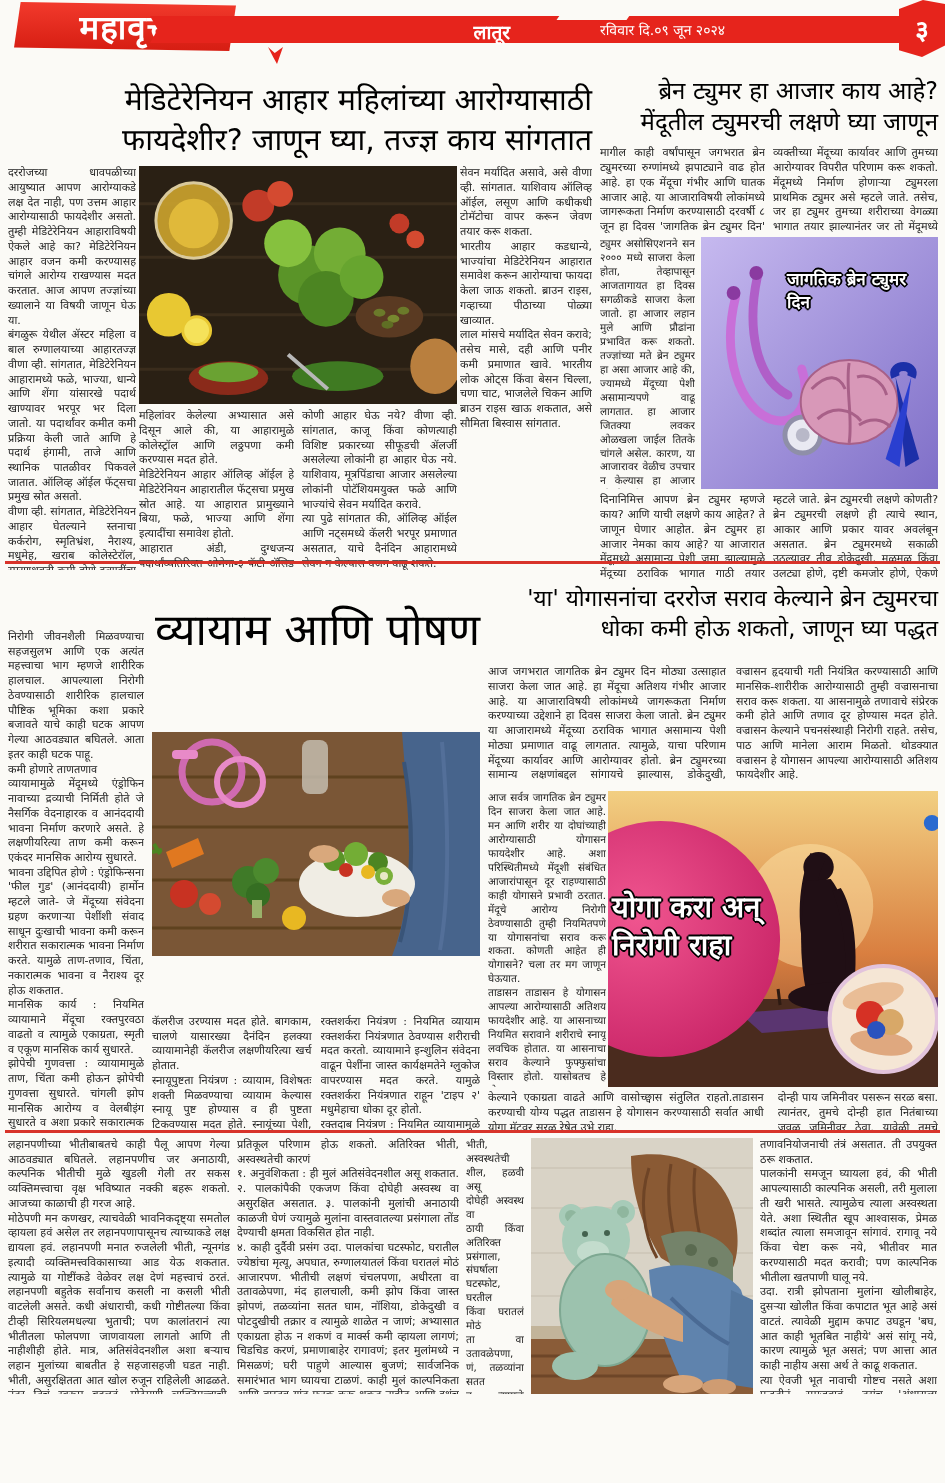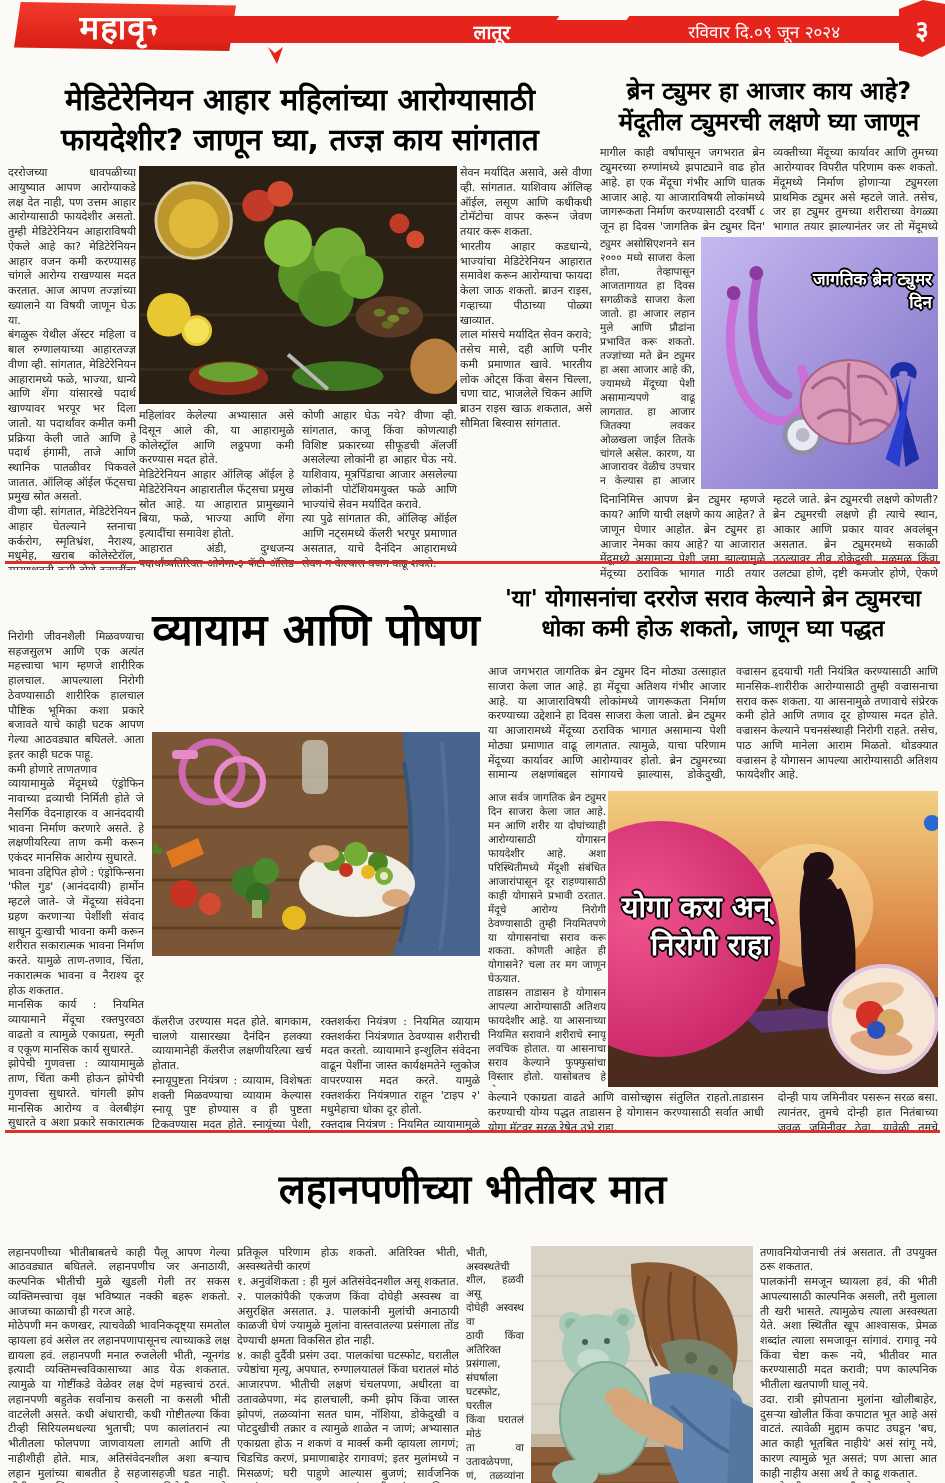--- a/index.html
+++ b/index.html
@@ -10,36 +10,36 @@
   .masthead{position:absolute;left:0;top:0;width:945px;height:58px;}
   .logo-box{position:absolute;left:14px;top:2px;width:222px;height:49px;
     background:linear-gradient(180deg,#f23a2c,#d61d12);
     clip-path:polygon(3% 0,100% 7%,97% 100%,0 93%);
     display:flex;align-items:center;justify-content:center;}
   .logo-box span{color:#fff;font-size:33px;font-weight:bold;letter-spacing:1px;}
   .ribbon{position:absolute;left:150px;right:22px;top:16px;height:27px;background:#e6241c;
     clip-path:polygon(0 0,99.2% 0,100% 50%,99.2% 100%,0 100%,1% 50%);}
   .ribbon-notch{position:absolute;left:560px;top:10px;width:70px;height:10px;background:#fbfaf6;transform:skewX(-35deg);}
   .mh-city{position:absolute;left:390px;top:19px;width:120px;text-align:right;color:#fff;font-size:19px;font-weight:bold;}
-  .mh-date{position:absolute;left:600px;top:20px;width:240px;text-align:right;color:#fff;font-size:17px;}
+  .mh-date{position:absolute;left:600px;top:20px;width:240px;text-align:left;color:#fff;font-size:14px;}
   .page-badge{position:absolute;right:0;top:0;width:46px;height:57px;background:#e6241c;
     clip-path:polygon(0 16%,52% 0,100% 7%,100% 80%,50% 100%,0 88%);
     display:flex;align-items:center;justify-content:center;color:#fff;font-size:26px;font-weight:bold;}
   .accent-mark{position:absolute;left:268px;top:47px;width:15px;height:17px;background:#e6241c;
     clip-path:polygon(0 0,45% 35%,100% 0,60% 100%,35% 60%);}
 
   
   .sep{position:absolute;left:5px;right:5px;height:3px;background:#d8332a;}
   .sep1{top:561px;} .sep2{top:1130px;}
-  .headline{font-weight:bold;color:#000;text-align:center;}
+  .headline{font-weight:normal;color:#000;text-align:right;}
   .txt{font-size:11px;line-height:1.34;text-align:justify;white-space:pre-line;overflow:hidden;color:#1c1c1c;}
   .txt-sm{font-size:10.4px;}
   figure{margin:0;position:relative;overflow:hidden;}
   figure svg{display:block;width:100%;height:100%;}
-  .ov-title{position:absolute;color:#fff;font-weight:bold;text-align:right;
+  .ov-title{position:absolute;color:#fff;font-weight:bold;text-align:left;
     text-shadow:-2px 0 #000,2px 0 #000,0 -2px #000,0 2px #000,-1px -1px #000,1px 1px #000,1px -1px #000,-1px 1px #000;}
 
   
   .a1{position:absolute;left:8px;top:60px;width:584px;height:500px;}
   .a1 .headline{font-size:30px;line-height:1.32;margin-bottom:7px;}
   .a1-body{display:flex;gap:3px;height:404px;}
   .a1-c1{width:128px;}
   .a1-mid{width:318px;display:flex;flex-direction:column;gap:5px;}
   .fig-food{width:318px;height:238px;}
   .a1-below{flex:1;display:flex;gap:8px;overflow:hidden;}
@@ -312,21 +312,20 @@
     <div class="a4-bottom">
       <div class="txt a4-b1">केल्याने एकाग्रता वाढते आणि वासोच्छ्वास संतुलित राहतो.ताडासन करण्याची योग्य पद्धत ताडासन हे योगासन करण्यासाठी सर्वात आधी योगा मॅटवर सरळ रेषेत उभे राहा.
 या स्थितीमध्ये तुमची कंबर आणि मान सरळ राहील याची काळजी घ्या.आता तुमचे दोन्ही हात वर करा आणि हळूहळू श्वास घ्या. काही सेकंद या स्थितीमध्ये राहा.त्यानंतर, श्वास सोडा आणि सामान्य स्थितीमध्ये या.</div>
       <div class="txt a4-b2">दोन्ही पाय जमिनीवर पसरून सरळ बसा. त्यानंतर, तुमचे दोन्ही हात नितंबाच्या जवळ जमिनीवर ठेवा. यावेळी तुमचे संपूर्ण वजन हातावर पडणार नाही याची काळजी घ्या. त्यानंतर, सर्वात आधी तुमचा उजवा आणि नंतर डावा पाय वाकवून नितंबाच्या खाली घ्या. त्यानंतर दोन्ही मांड्या आणि पायाची बोटे जोडून घ्या. काही सेकंद या स्थितीमध्ये राहिल्यानंतर पुन्हा सामान्य स्थितीमध्ये या.</div>
     </div>
   </section>
 
   <div class="sep sep2"></div>
 
   <section class="a5">
-    <h1 class="headline">लहानपणीच्या भीतीवर मात</h1>
     <div class="a5-body">
       <div class="txt a5-c1">लहानपणीच्या भीतीबाबतचे काही पैलू आपण गेल्या आठवड्यात बघितले. लहानपणीच जर अनाठायी, कल्पनिक भीतीची मुळे खुडली गेली तर सकस व्यक्तिमत्त्वाचा वृक्ष भविष्यात नक्की बहरू शकतो. आजच्या काळाची ही गरज आहे.
 मोठेपणी मन कणखर, त्याचवेळी भावनिकदृष्ट्या समतोल व्हायला हवं असेल तर लहानपणापासूनच त्याच्याकडे लक्ष द्यायला हवं. लहानपणी मनात रुजलेली भीती, न्यूनगंड इत्यादी व्यक्तिमत्त्वविकासाच्या आड येऊ शकतात. त्यामुळे या गोष्टींकडे वेळेवर लक्ष देणं महत्त्वाचं ठरतं. लहानपणी बहुतेक सर्वांनाच कसली ना कसली भीती वाटलेली असते. कधी अंधाराची, कधी गोष्टीतल्या किंवा टीव्ही सिरियलमधल्या भुताची; पण कालांतरानं त्या भीतीतला फोलपणा जाणवायला लागतो आणि ती नाहीशीही होते. मात्र, अतिसंवेदनशील अशा बऱ्याच लहान मुलांच्या बाबतीत हे सहजासहजी घडत नाही. भीती, असुरक्षितता आत खोल रुजून राहिलेली आढळते. नंतर तिचं स्वरूप बदलतं. मोठेपणी व्यक्तिमत्त्वाची, स्वभावाची वीण बनताना तिचा अविभाज्य भाग बनू शकते.
 लहानपणी वयानुसार वाटणारी स्वाभाविक भीती म्हणजे-आदी लहान बाळांना अनोळखी त्रयस्थ व्यक्तीची वाटणारी भीती, दहा महिने ते दीड वर्ष या वयात आई किंवा वडील आपल्यापासून दूर होताना, जाताना बाळाचं अस्वस्थ होणं, वय वर्षे चार ते सहादरम्यान वाटणारी गोष्टीतल्या भुतांची, राक्षसांची भीती; तसंच अंधाराची भीती, साधारण सात ते दहा या वयात वास्तव प्रसंग, उदा. मृत्यू, अपघात, घातपात व दहशतवादाच्या बातम्या, चित्र, दृश्य यांची भीती. या सगळ्या भीती कालांतरानं नाहीशा होणं गरजेचं असतं. उदा. शाळेत वर्गात इतर मुलांकडून झालेली टिंगल, शिक्षकांनी चूक नसताना केलेली हेटाळणी, तुला काहीच जमत नाही,
 जमणार नाही अशी शिक्षक, नातेवाईक यांच्याकडून सतत केली गेलेली नकारात्मक टिपण्णी. यांतून निर्माण होणारा न्यूनगंड, आपण निरुपयोगी असल्याची भावना पुढे प्रगतीच्या आड येऊ शकते. मुलींच्या बाबतीत न कळत्या वयात अनुभवले गेलेले गलिच्छ स्पर्श यांचाही निकोप विकासावर</div>
       <div class="txt a5-c2">प्रतिकूल परिणाम होऊ शकतो. अतिरिक्त भीती, अस्वस्थतेची कारणं
 १. अनुवंशिकता : ही मुलं अतिसंवेदनशील असू शकतात. २. पालकांपैकी एकजण किंवा दोघेही अस्वस्थ वा असुरक्षित असतात. ३. पालकांनी मुलांची अनाठायी काळजी घेणं ज्यामुळे मुलांना वास्तवातल्या प्रसंगाला तोंड देण्याची क्षमता विकसित होत नाही.
 ४. काही दुर्दैवी प्रसंग उदा. पालकांचा घटस्फोट, घरातील ज्येष्ठांचा मृत्यू, अपघात, रुग्णालयातलं किंवा घरातलं मोठं आजारपण. भीतीची लक्षणं चंचलपणा, अधीरता वा उतावळेपणा, मंद हालचाली, कमी झोप किंवा जास्त झोपणं, तळव्यांना सतत घाम, नॉशिया, डोकेदुखी व पोटदुखीची तक्रार व त्यामुळे शाळेत न जाणं; अभ्यासात एकाग्रता होऊ न शकणं व मार्क्स कमी व्हायला लागणं; चिडचिड करणं, प्रमाणाबाहेर रागावणं; इतर मुलांमध्ये न मिसळणं; घरी पाहुणे आल्यास बुजणं; सार्वजनिक समारंभात भाग घ्यायचा टाळणं. काही मुलं काल्पनिकता आणि वास्तव यांत फरक करू शकत नाहीत आणि इथंच भीतीचा उगम होतो. भीती किंवा अस्वस्थता प्रमाणाबाहेर आहे असं वाटलं, तर तातडीनं तज्ज्ञांचा सल्ला घेणं आवश्यक आहे.
 भीती किंवा अस्वस्थतेचं निवारण करण्याच्या खूप चांगल्या उपचारपद्धती असतात. भीतीचं निर्बलीकरण म्हणजे सावकाश, पायरी पायरीनं भीतीवर मात करण्याच्या पद्धती वा</div>
       <div class="txt txt-sm a5-c3">भीती, अस्वस्थतेची

